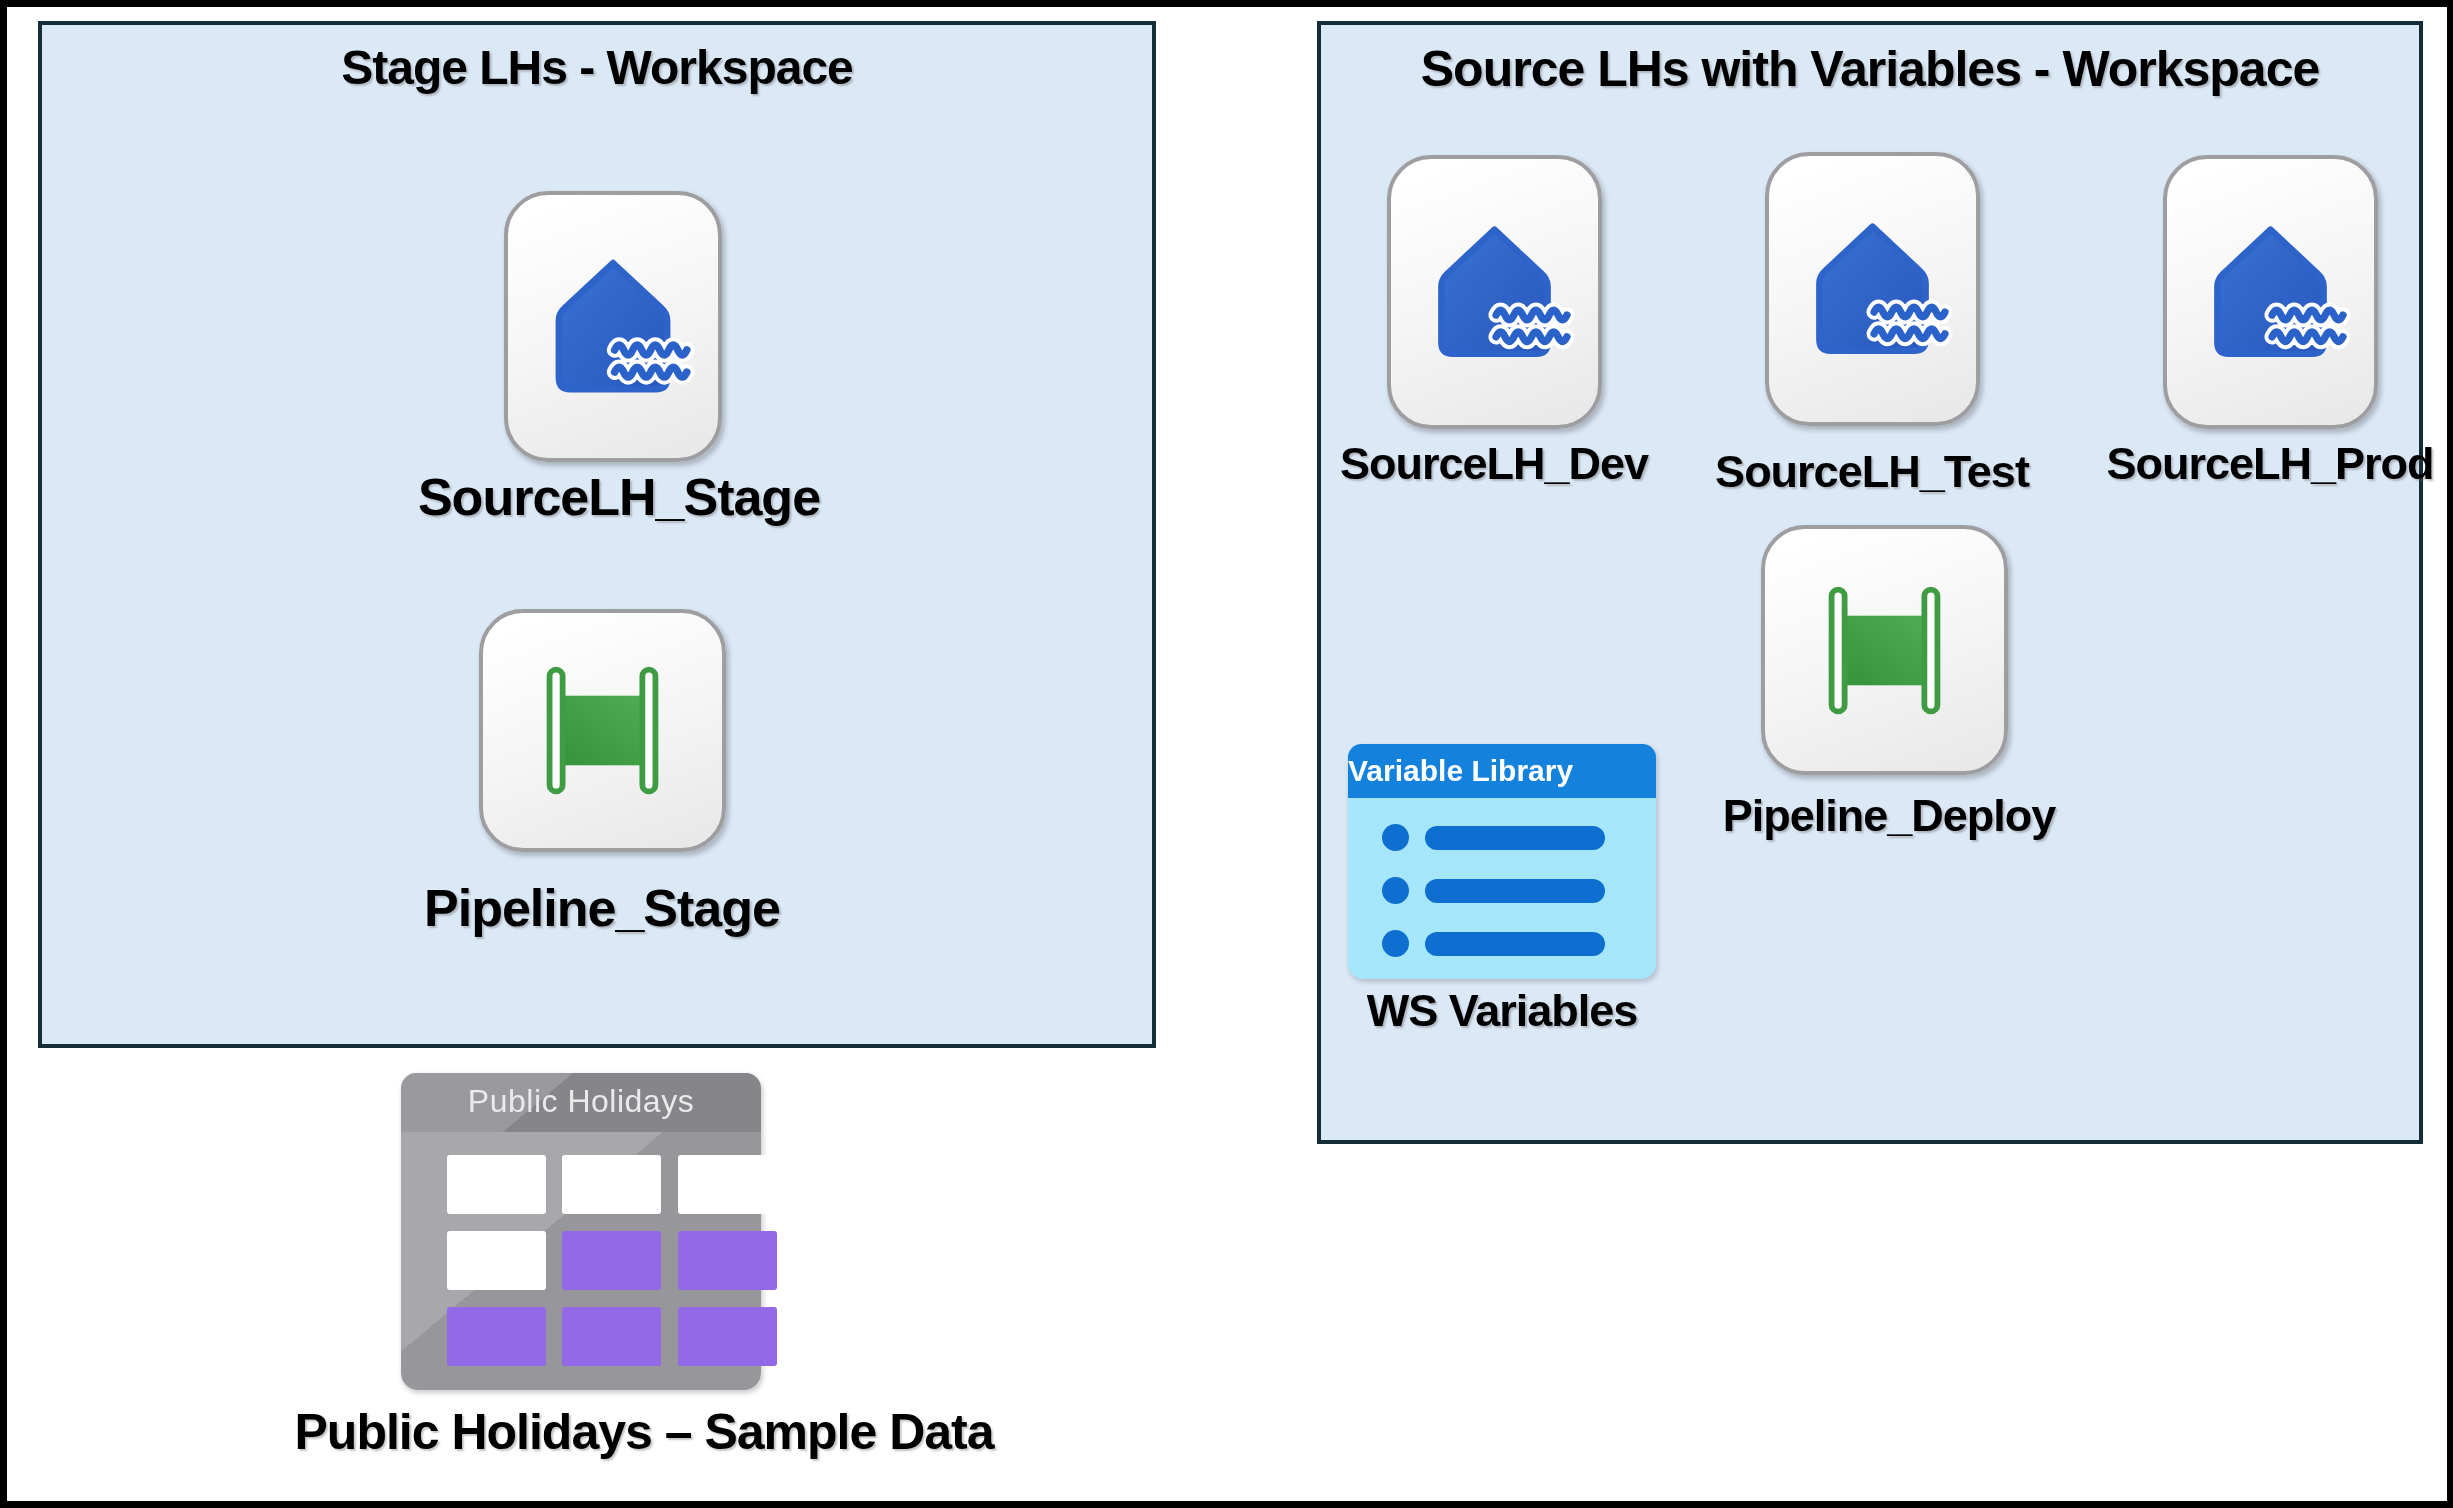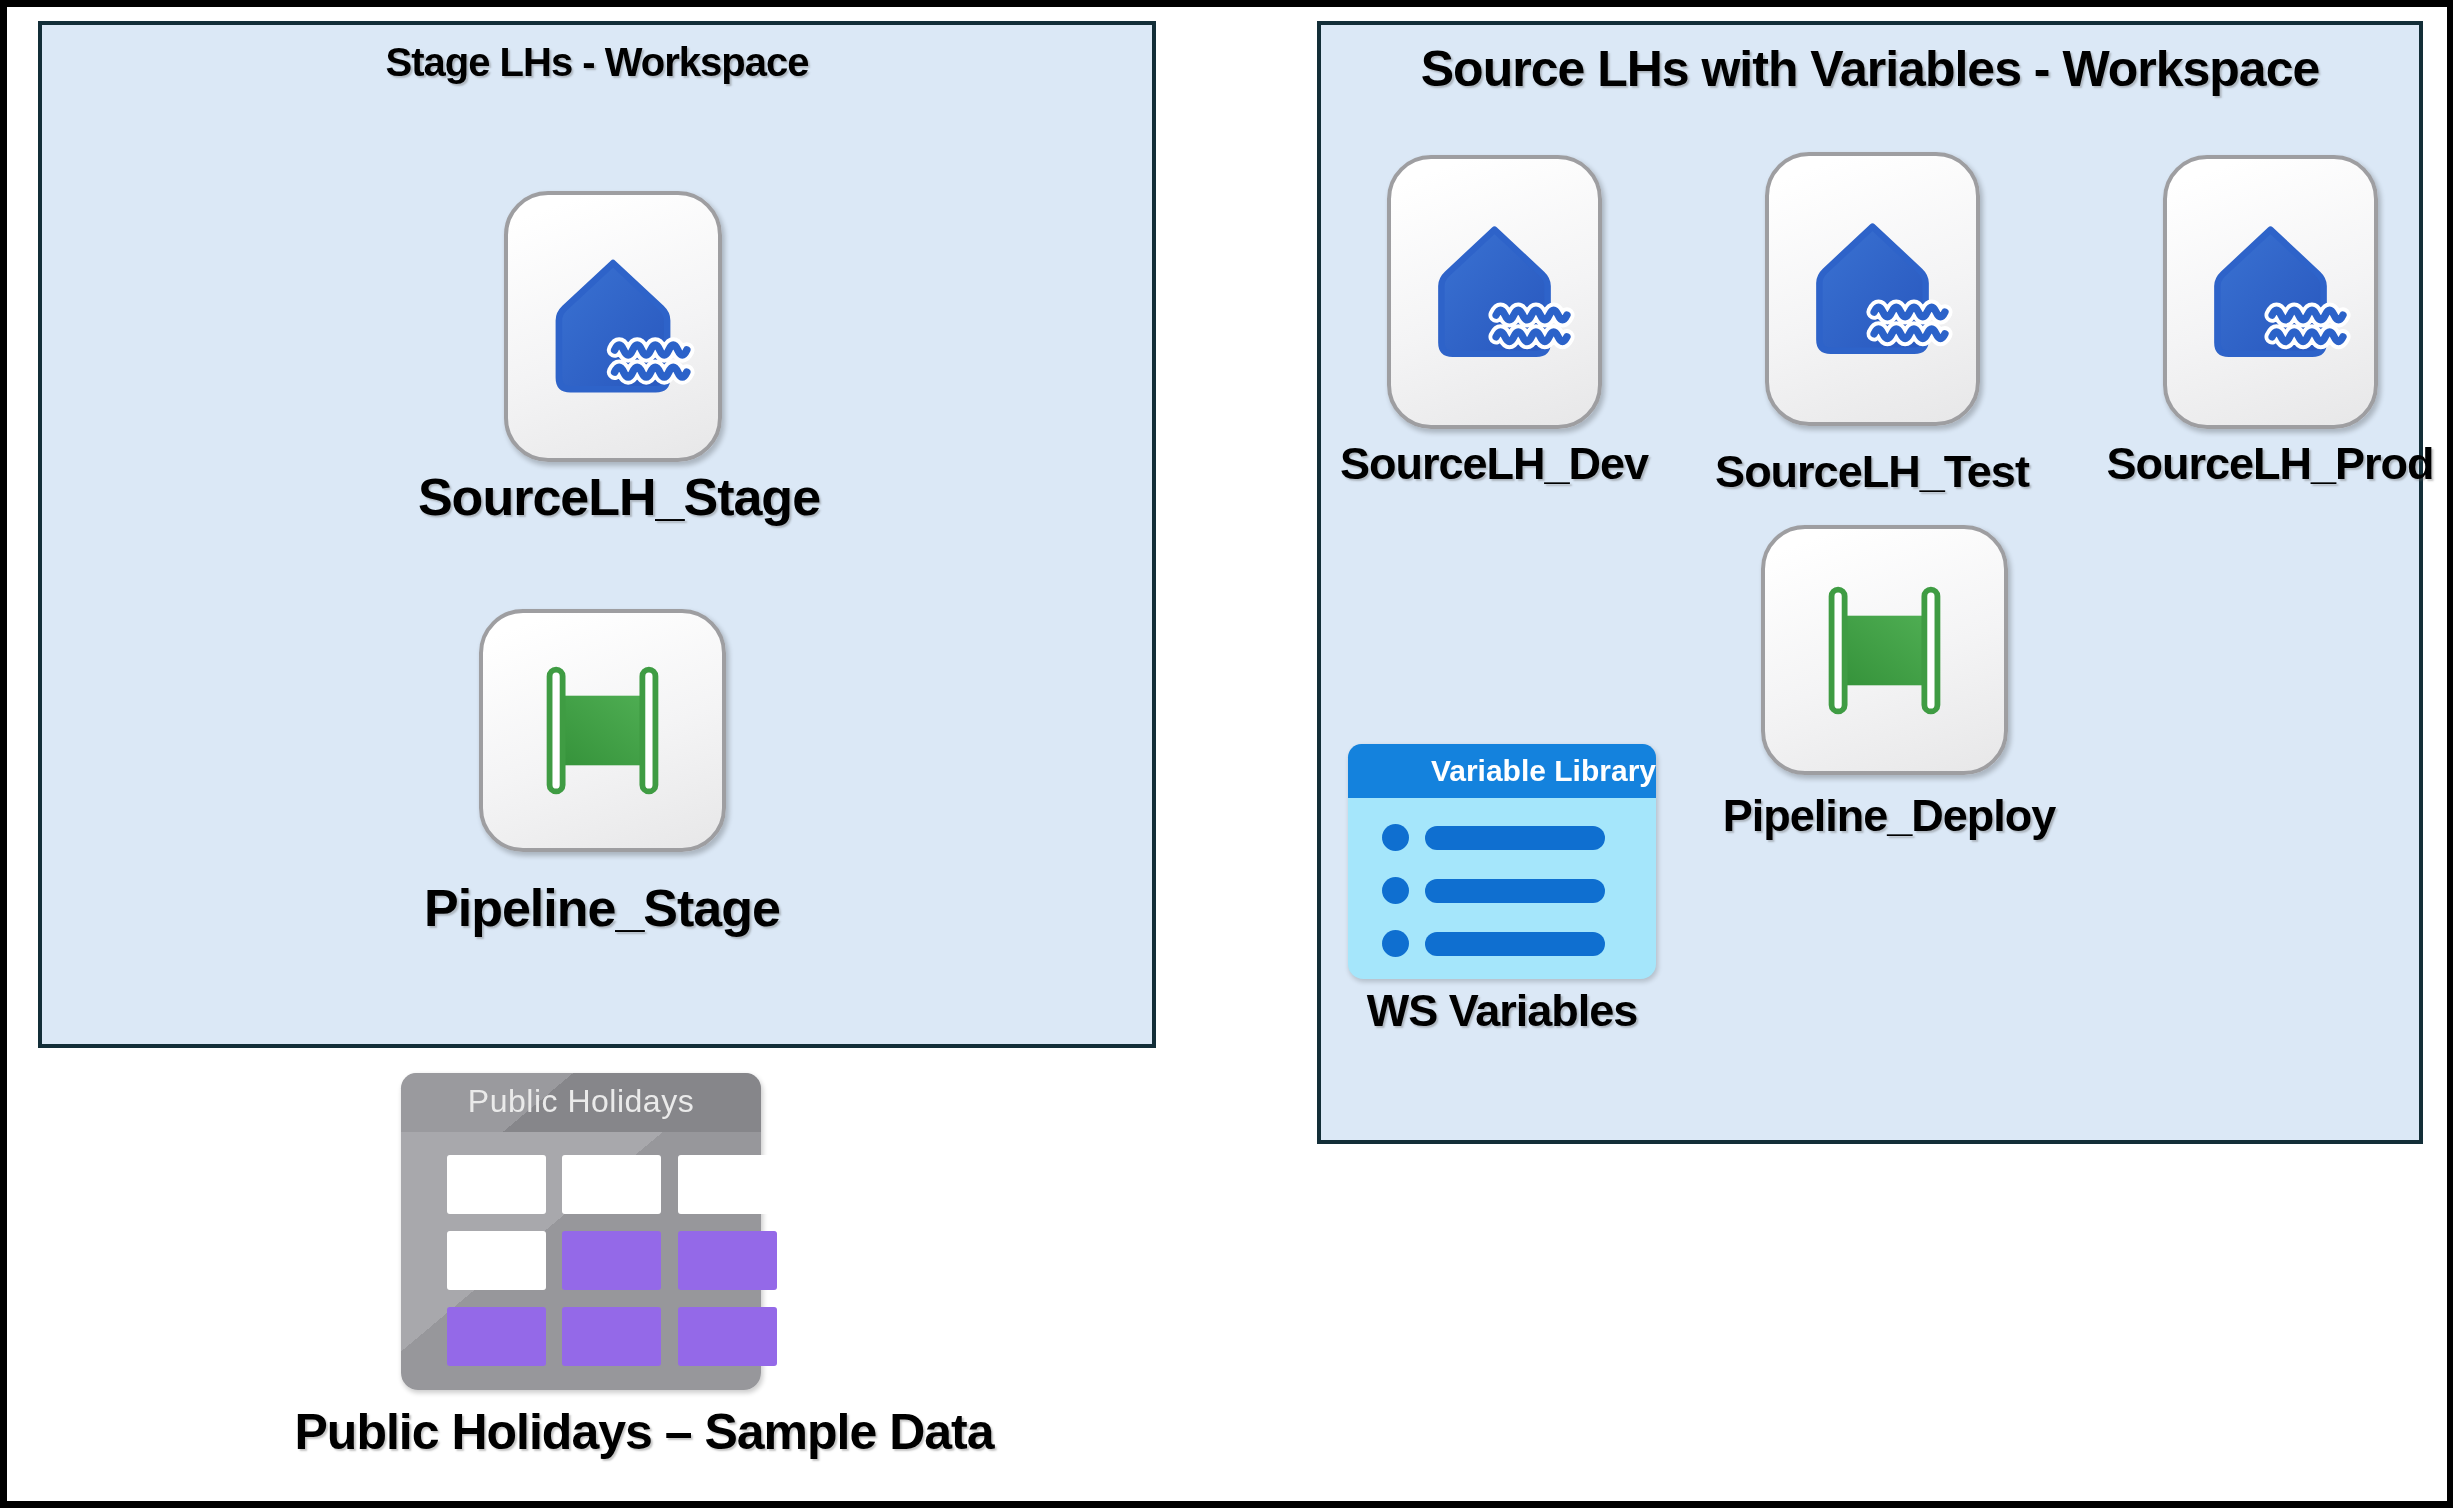--- a/index.html
+++ b/index.html
@@ -20,21 +20,21 @@
     position:absolute;
     background:var(--workspace-fill,#dbe8f6);
     border:4.8px solid var(--workspace-border,#132e38);
   }
   .workspace.left{left:38px;top:21px;width:1118px;height:1027px;}
   .workspace.right{left:1317px;top:21px;width:1106px;height:1123px;}
   .ws-title{
     position:absolute;top:15.3px;left:0;right:0;
     text-align:center;
     font-weight:bold;color:#000;
-    font-size:40px;letter-spacing:-1px;
+    font-size:48px;letter-spacing:-1px;
     text-shadow:1.9px 1.9px 1.9px rgba(90,90,90,0.35);
     white-space:nowrap;
   }
   .workspace.right .ws-title{font-size:50px;}
   
   .card{
     position:absolute;
     background:linear-gradient(160deg,#ffffff 8%,#f4f4f5 55%,#e7e7e8 100%);
     border:4.8px solid var(--card-border,#9e9ea1);
     border-radius:44px;
@@ -55,21 +55,21 @@
   .vl-icon{
     position:absolute;left:27px;top:719px;width:308px;height:235px;
     background:var(--vl-body-blue,#a5e6fb);
     border-radius:15.3px;
     box-shadow:1.9px 2.9px 4.8px rgba(0,0,0,0.18);
   }
   .vl-header{
     height:54px;border-radius:13.4px 13.4px 0 0;
     background:var(--vl-header-blue,#1482dd);
     color:#fff;font-weight:bold;font-size:30px;
-    line-height:54px;text-align:right;
+    line-height:54px;text-align:left;
   }
   .vl-row{display:flex;align-items:center;gap:16.3px;padding-left:34px;margin-top:26px;}
   .vl-bullet{width:27px;height:27px;border-radius:50%;background:var(--vl-item-blue,#0f6fd0);flex:0 0 auto;}
   .vl-bar{width:180px;height:24px;border-radius:12.4px;background:var(--vl-item-blue,#0f6fd0);}
   
   .ph-icon{
     position:absolute;left:401px;top:1073px;width:360px;height:317px;
     background:linear-gradient(140deg,var(--ph-gray-light,#a8a8ac) 0%,var(--ph-gray-light,#a8a8ac) 45%,var(--ph-gray,#97979b) 45%,var(--ph-gray,#97979b) 100%);
     border-radius:17px;
     box-shadow:1.9px 2.9px 4.8px rgba(0,0,0,0.2);

